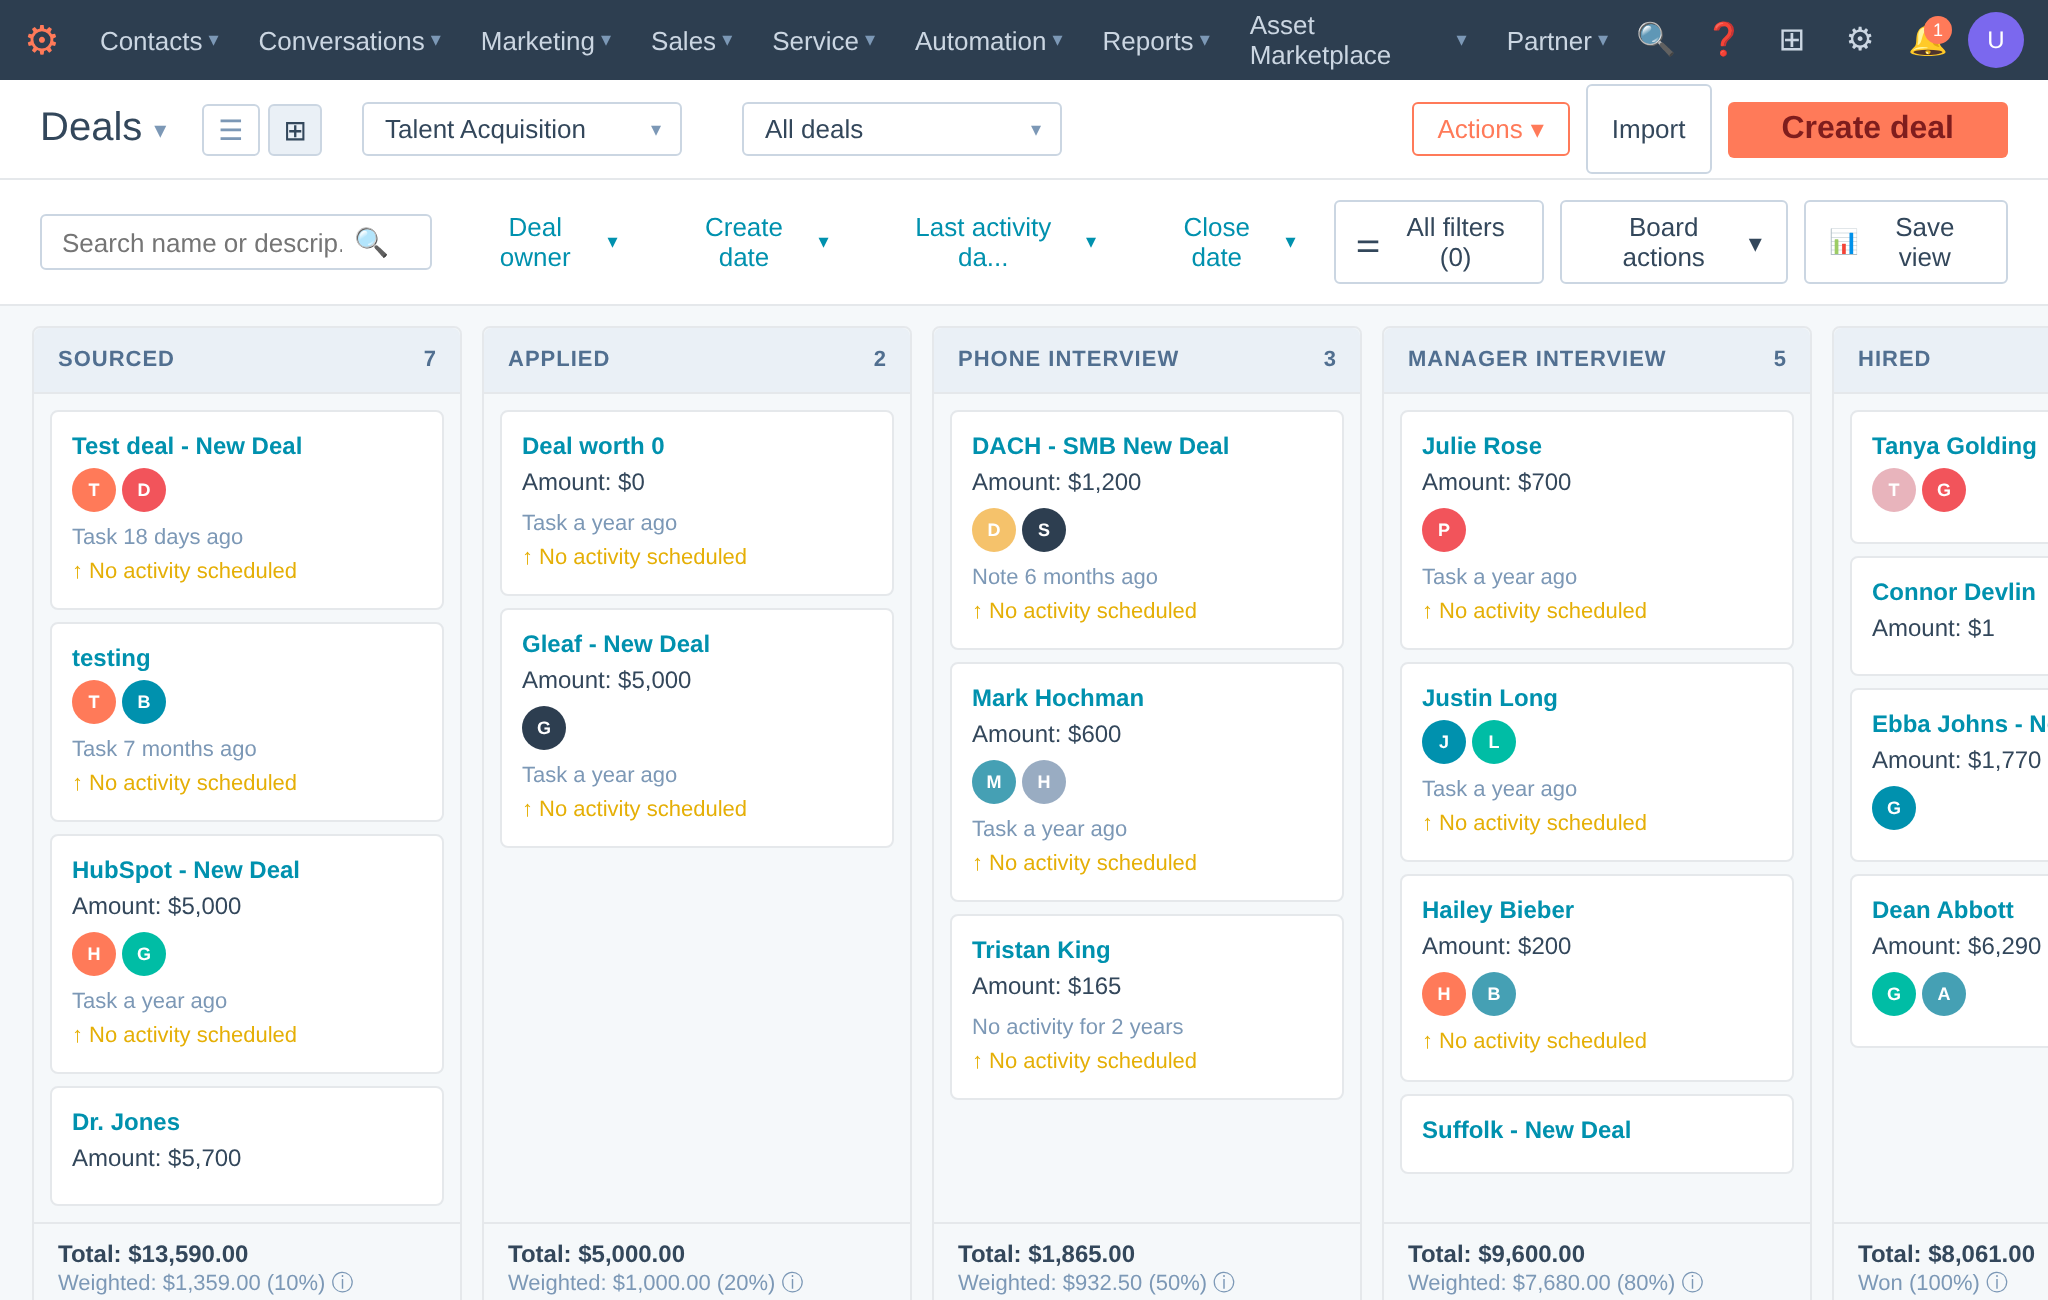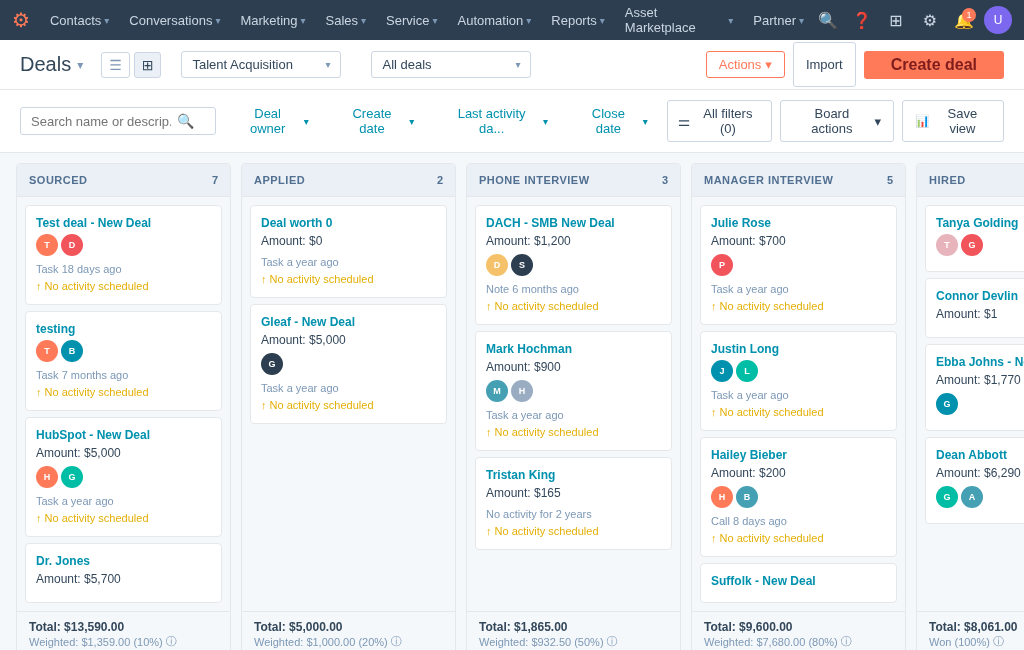--- a/index.html
+++ b/index.html
@@ -294,21 +294,21 @@
             <div class="deal-avatar av-yellow">D</div>
             <div class="deal-avatar av-dark">S</div>
           </div>
           <div class="deal-meta">
             <div>Note 6 months ago</div>
             <div class="no-activity">↑ No activity scheduled</div>
           </div>
         </div>
         <div class="deal-card">
           <div class="deal-name">Mark Hochman</div>
-          <div class="deal-amount">Amount: $900</div>
+          <div class="deal-amount">Amount: $600</div>
           <div class="deal-avatars">
             <div class="deal-avatar av-teal">M</div>
             <div class="deal-avatar av-gray">H</div>
           </div>
           <div class="deal-meta">
             <div>Task a year ago</div>
             <div class="no-activity">↑ No activity scheduled</div>
           </div>
         </div>
         <div class="deal-card">
@@ -354,21 +354,20 @@
           </div>
         </div>
         <div class="deal-card">
           <div class="deal-name">Hailey Bieber</div>
           <div class="deal-amount">Amount: $200</div>
           <div class="deal-avatars">
             <div class="deal-avatar av-orange">H</div>
             <div class="deal-avatar av-teal">B</div>
           </div>
           <div class="deal-meta">
-            <div>Call 8 days ago</div>
             <div class="no-activity">↑ No activity scheduled</div>
           </div>
         </div>
         <div class="deal-card">
           <div class="deal-name">Suffolk - New Deal</div>
         </div>
       </div>
       <div class="col-footer">
         <div class="total">Total: $9,600.00</div>
         <div class="weighted">Weighted: $7,680.00 (80%)<span class="info-icon"> ⓘ</span></div>

